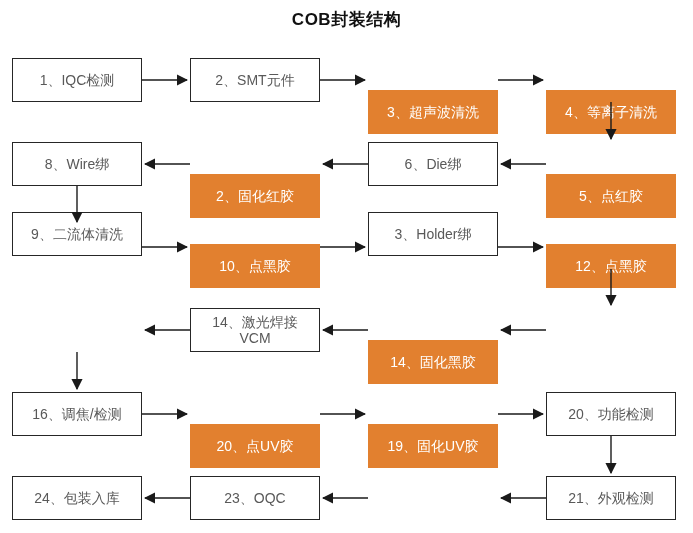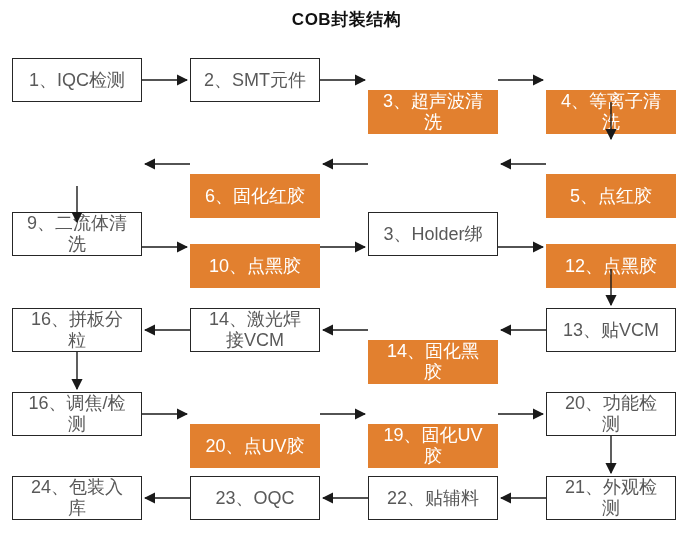--- a/index.html
+++ b/index.html
@@ -24,21 +24,21 @@
     font-size:17px;font-weight:bold;
     color:var(--title-text);
     letter-spacing:0.5px;
   }
   .node{
     position:absolute;
     width:130px;height:44px;
     box-sizing:border-box;
     display:flex;align-items:center;justify-content:center;
     text-align:center;
-    font-size:18px;
+    font-size:14px;
     line-height:1.15;
     padding:0 10px;
   }
   .node.plain{
     background:#ffffff;
     border:1px solid var(--box-border);
     color:var(--box-text);
   }
   .node.highlight{
     background:var(--highlight);
@@ -69,68 +69,65 @@
   <div class="node highlight c3 r1">
       <span>3、超声波清洗</span>
     </div>
   <div class="node highlight c4 r1">
       <span>4、等离子清洗</span>
     </div>
 
   <div class="node highlight c4 r2">
       <span>5、点红胶</span>
     </div>
+  <div class="node plain c3 r2">
+      <span>6、Die绑</span>
+    </div>
   <div class="node highlight c2 r2">
-      <span>6、固化红胶</span>
+      <span>2、固化红胶</span>
+    </div>
+  <div class="node plain c1 r2">
+      <span>8、Wire绑</span>
     </div>
 
   <div class="node plain c1 r3">
       <span>9、二流体清洗</span>
     </div>
   <div class="node highlight c2 r3">
       <span>10、点黑胶</span>
     </div>
   <div class="node plain c3 r3">
       <span>3、Holder绑</span>
     </div>
   <div class="node highlight c4 r3">
       <span>12、点黑胶</span>
     </div>
 
-  <div class="node plain c4 r4">
-      <span>13、贴VCM</span>
-    </div>
   <div class="node highlight c3 r4">
       <span>14、固化黑胶</span>
     </div>
   <div class="node plain c2 r4">
       <span>14、激光焊接VCM</span>
-    </div>
-  <div class="node plain c1 r4">
-      <span>16、拼板分粒</span>
     </div>
 
   <div class="node plain c1 r5">
       <span>16、调焦/检测</span>
     </div>
   <div class="node highlight c2 r5">
       <span>20、点UV胶</span>
     </div>
   <div class="node highlight c3 r5">
       <span>19、固化UV胶</span>
     </div>
   <div class="node plain c4 r5">
       <span>20、功能检测</span>
     </div>
 
   <div class="node plain c4 r6">
       <span>21、外观检测</span>
-    </div>
-  <div class="node plain c3 r6">
-      <span>22、贴辅料</span>
     </div>
   <div class="node plain c2 r6">
       <span>23、OQC</span>
     </div>
   <div class="node plain c1 r6">
       <span>24、包装入库</span>
     </div>
 
   <svg class="arrows" width="693" height="533" viewBox="0 0 693 533" xmlns="http://www.w3.org/2000/svg">
     <defs>

